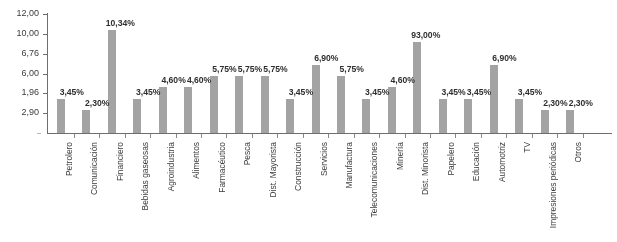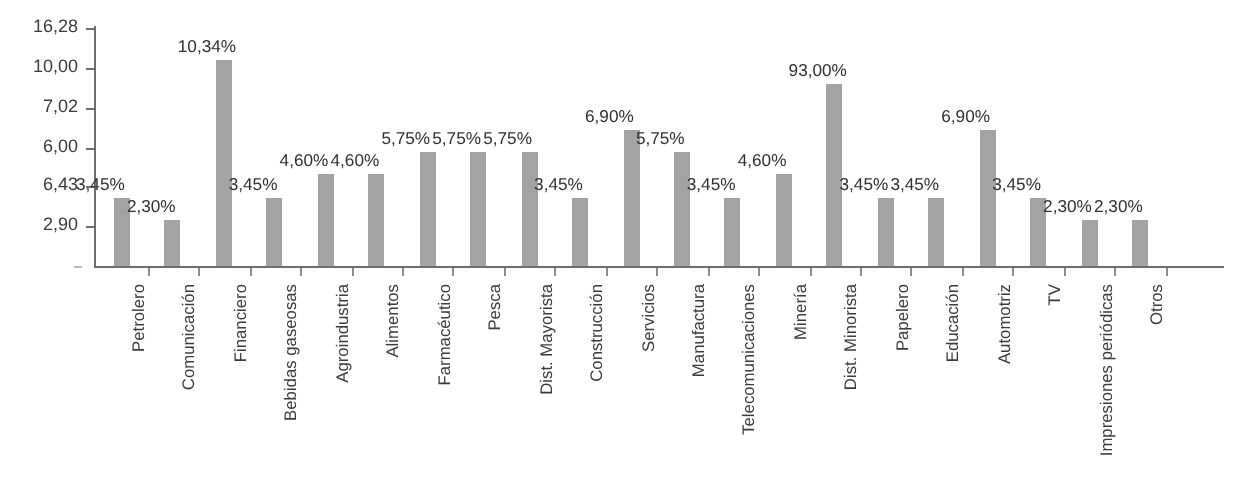--- a/index.html
+++ b/index.html
@@ -85,22 +85,23 @@
     bottom:0;
     width:8px;
     background:#a3a3a3;
   }
   .bar-label{
     position:absolute;
     font-size:8.6px;
     line-height:9px;
     color:#2f2f2f;
     white-space:nowrap;
-    text-align:left;
+    text-align:right;
     width:46px;
+    font-weight:bold;
   }
 
   
   .cat-label{
     position:absolute;
     top:142px;
     font-size:8.4px;
     line-height:9px;
     color:#3b3b3b;
     white-space:nowrap;
@@ -115,29 +116,29 @@
 <div id="chart-root">
 
   <div class="y-axis-line"></div>
   <div class="x-axis-line"></div>
   <div class="zero-dash"></div>
 
   <div id="y-axis">
       <div class="y-tick" style="top: 113.167px;"></div>
       <div class="y-tick-label" style="top: 108.167px;">2,90</div>
       <div class="y-tick" style="top: 93.3333px;"></div>
-      <div class="y-tick-label" style="top: 88.3333px;">6,43</div>
+      <div class="y-tick-label" style="top: 88.3333px;">1,96</div>
       <div class="y-tick" style="top: 73.5px;"></div>
       <div class="y-tick-label" style="top: 68.5px; margin-left: 27px;">6,00</div>
       <div class="y-tick" style="top: 53.6667px;"></div>
-      <div class="y-tick-label" style="top: 48.6667px;">7,02</div>
+      <div class="y-tick-label" style="top: 48.6667px;">6,76</div>
       <div class="y-tick" style="top: 33.8333px;"></div>
       <div class="y-tick-label" style="top: 28.8333px;">10,00</div>
       <div class="y-tick" style="top: 14px;"></div>
-      <div class="y-tick-label" style="top: 9px;">16,28</div>
+      <div class="y-tick-label" style="top: 9px;">12,00</div>
     </div>
   <div id="x-minor-ticks">
       <div class="x-minor-tick" style="left: 74px;"></div>
       <div class="x-minor-tick" style="left: 99px;"></div>
       <div class="x-minor-tick" style="left: 125px;"></div>
       <div class="x-minor-tick" style="left: 150px;"></div>
       <div class="x-minor-tick" style="left: 176px;"></div>
       <div class="x-minor-tick" style="left: 201px;"></div>
       <div class="x-minor-tick" style="left: 226px;"></div>
       <div class="x-minor-tick" style="left: 252px;"></div>

